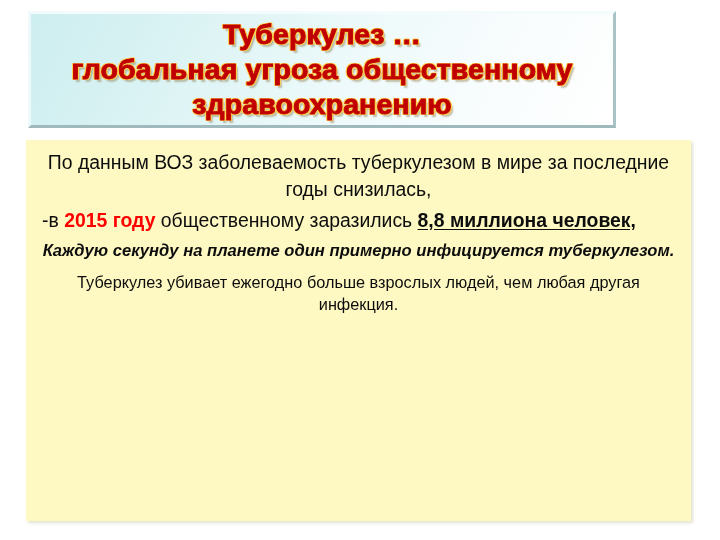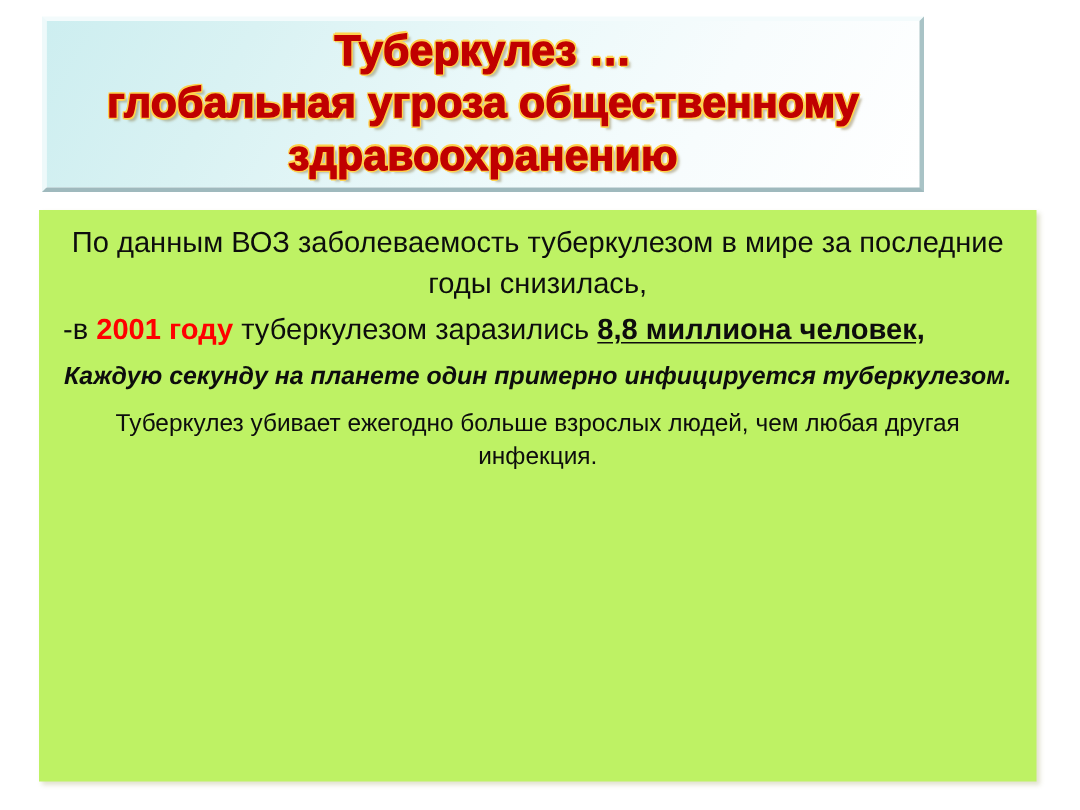--- a/index.html
+++ b/index.html
@@ -79,21 +79,21 @@
     user-select: none;
   }
 
   
   #body-panel {
     position: absolute;
     left: 26px;
     top: 140px;
     width: 665px;
     height: 381px;
-    background: #bef264;
+    background: #fef9c3;
     box-sizing: border-box;
     padding: 9px 16px 0 16px;
     box-shadow: 2px 2px 3px rgba(190,190,150,0.45);
   }
 
   .para {
     margin: 0;
     color: #0d0d0d;
     font-family: "Liberation Sans", sans-serif;
   }
@@ -151,21 +151,21 @@
   <div id="title-plate">
     <div id="title-text">Туберкулез …
 глобальная угроза общественному
 здравоохранению</div>
   </div>
 
   <div id="body-panel">
 
     <p class="para p-intro">По данным ВОЗ заболеваемость туберкулезом в мире за последние годы снизилась,</p>
 
-    <p class="para p-bullet"><span>-в </span><span class="year">2001 году</span><span> туберкулезом заразились </span><span class="stat">8,8 миллиона человек,</span></p>
+    <p class="para p-bullet"><span>-в </span><span class="year">2015 году</span><span> общественному заразились </span><span class="stat">8,8 миллиона человек,</span></p>
 
 
     <p class="para p-emph">Каждую секунду на планете один примерно инфицируется туберкулезом.</p>
 
 
     <p class="para p-small">Туберкулез убивает ежегодно больше взрослых людей, чем любая другая инфекция.</p>
 
   </div>
 </div>
 

